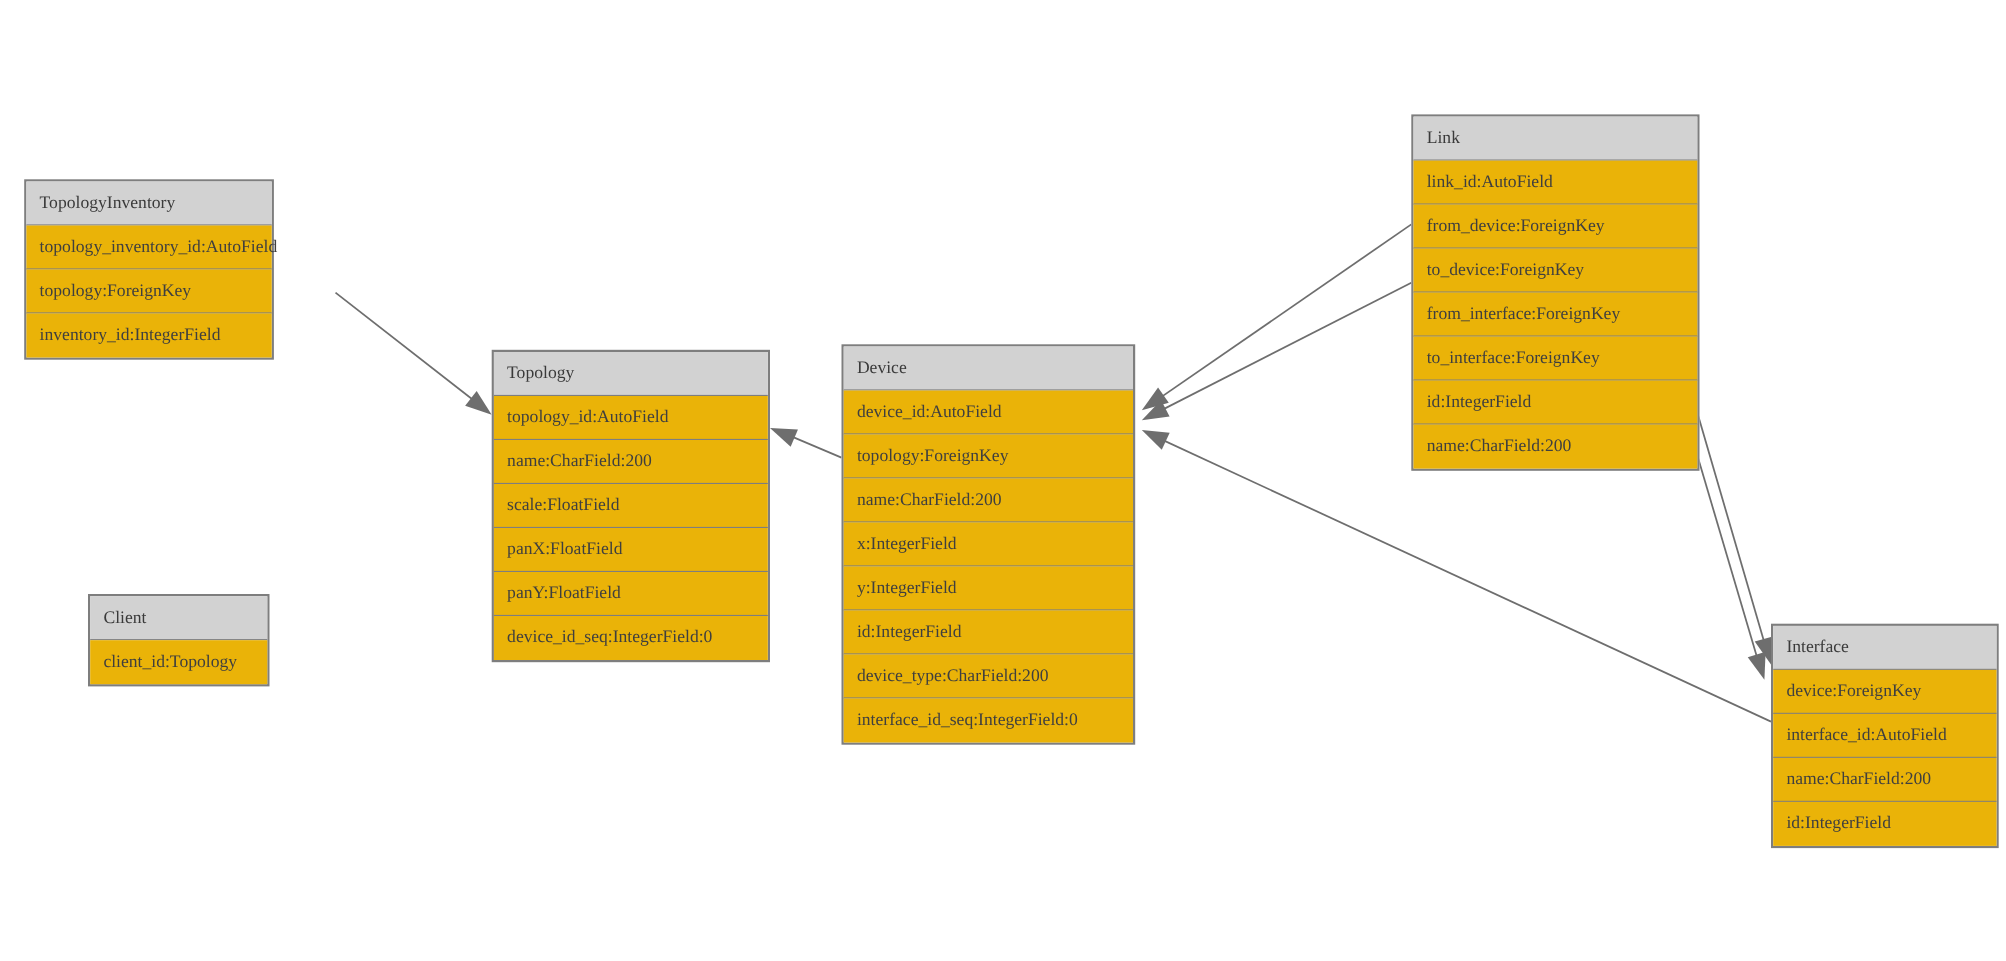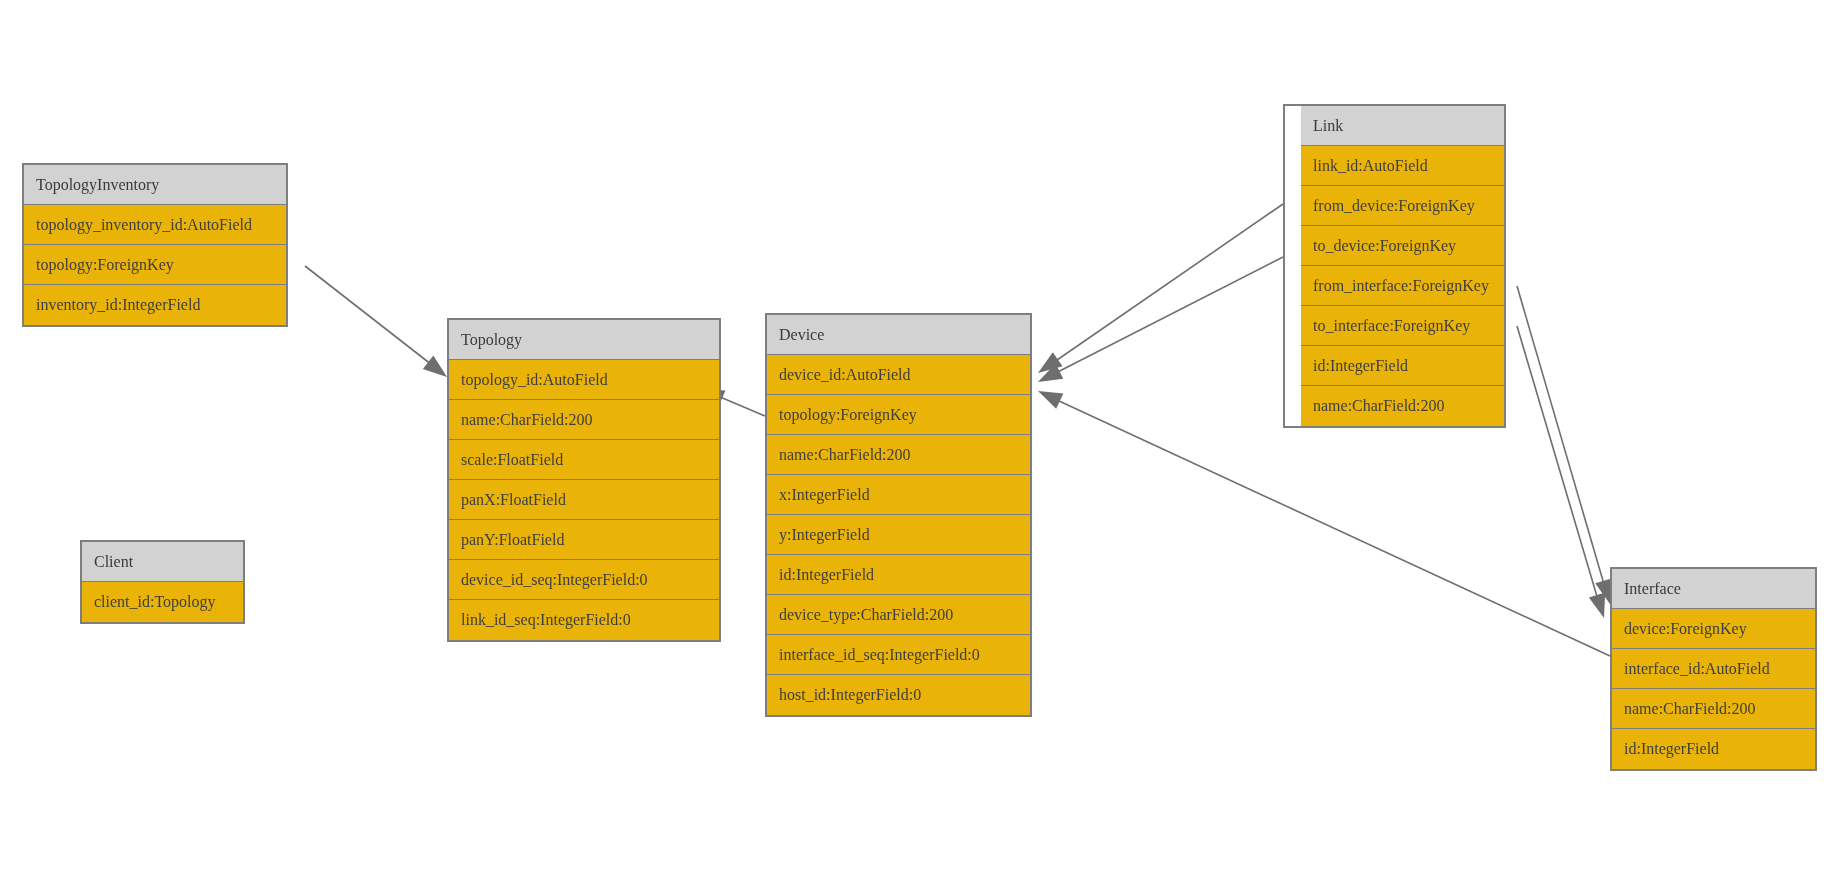--- a/index.html
+++ b/index.html
@@ -37,25 +37,25 @@
   .entity-row {
     height: 40px;
     border-bottom: 1px solid #7e7e7e;
     display: flex; align-items: center;
     padding-left: 12px;
     background: #eab308;
   }
   .entity-row:last-child { border-bottom: none; }
 
   
-  #ent-topology-inventory { left: 22px;   top: 163px; width: 266px; }
-  #ent-topology           { left: 447px;  top: 318px; width: 274px; }
+  #ent-topology-inventory { left: 22px;   top: 163px; width: 227px; }
+  #ent-topology           { left: 447px;  top: 318px; width: 253px; }
   #ent-client             { left: 80px;   top: 540px; width: 165px; }
   #ent-device             { left: 765px;  top: 313px; width: 267px; }
-  #ent-link               { left: 1283px; top: 104px; width: 223px; padding-left: 16px; }
+  #ent-link               { left: 1283px; top: 104px; width: 262px; }
   #ent-interface          { left: 1610px; top: 567px; width: 207px; }
 
   .edge-line { stroke: #6e6e6e; stroke-width: 1.6; fill: none; }
   .edge-head { fill: #6e6e6e; stroke: none; }
 </style>
 </head>
 <body>
 
 <div class="canvas">
 
@@ -91,39 +91,37 @@
   </div>
 
   <div class="entity" id="ent-topology">
     <div class="entity-header">Topology</div>
     <div class="entity-row">topology_id:AutoField</div>
     <div class="entity-row">name:CharField:200</div>
     <div class="entity-row">scale:FloatField</div>
     <div class="entity-row">panX:FloatField</div>
     <div class="entity-row">panY:FloatField</div>
     <div class="entity-row">device_id_seq:IntegerField:0</div>
-    <div class="entity-row">link_id_seq:IntegerField:0</div>
   </div>
 
   <div class="entity" id="ent-client">
     <div class="entity-header">Client</div>
     <div class="entity-row">client_id:Topology</div>
   </div>
 
   <div class="entity" id="ent-device">
     <div class="entity-header">Device</div>
     <div class="entity-row">device_id:AutoField</div>
     <div class="entity-row">topology:ForeignKey</div>
     <div class="entity-row">name:CharField:200</div>
     <div class="entity-row">x:IntegerField</div>
     <div class="entity-row">y:IntegerField</div>
     <div class="entity-row">id:IntegerField</div>
     <div class="entity-row">device_type:CharField:200</div>
     <div class="entity-row">interface_id_seq:IntegerField:0</div>
-    <div class="entity-row">host_id:IntegerField:0</div>
   </div>
 
   <div class="entity" id="ent-link">
     <div class="entity-header">Link</div>
     <div class="entity-row">link_id:AutoField</div>
     <div class="entity-row">from_device:ForeignKey</div>
     <div class="entity-row">to_device:ForeignKey</div>
     <div class="entity-row">from_interface:ForeignKey</div>
     <div class="entity-row">to_interface:ForeignKey</div>
     <div class="entity-row">id:IntegerField</div>

